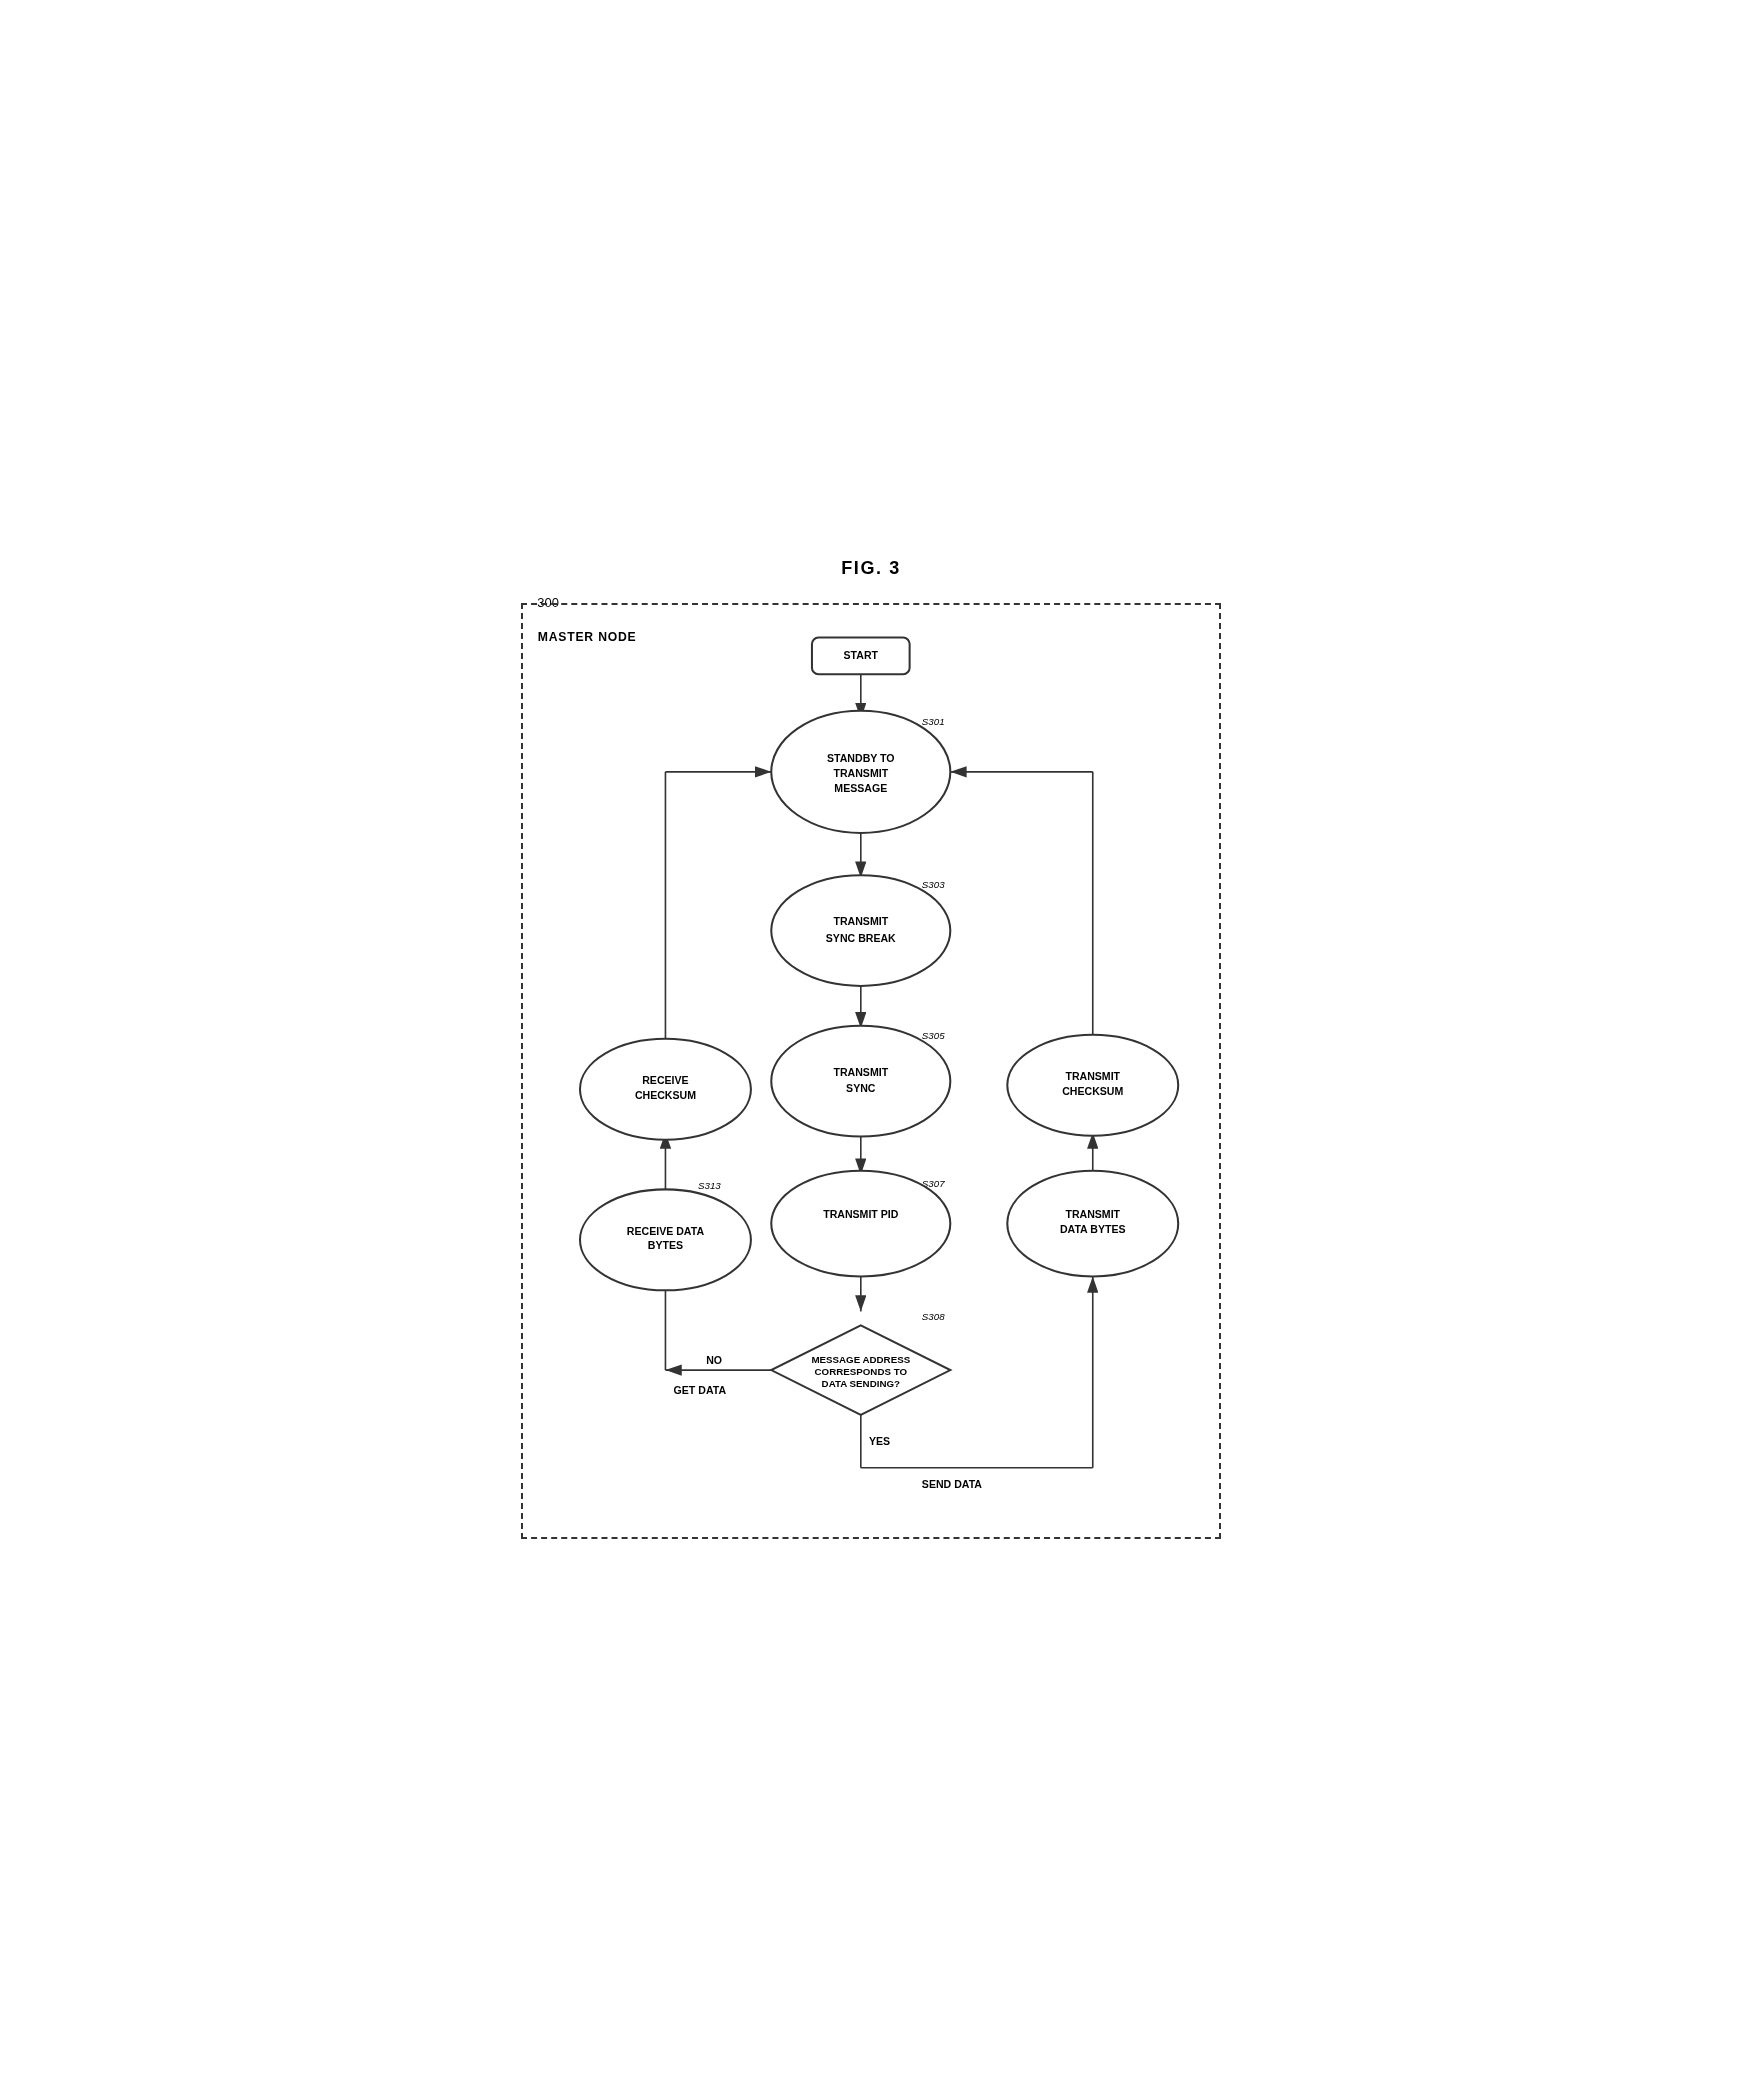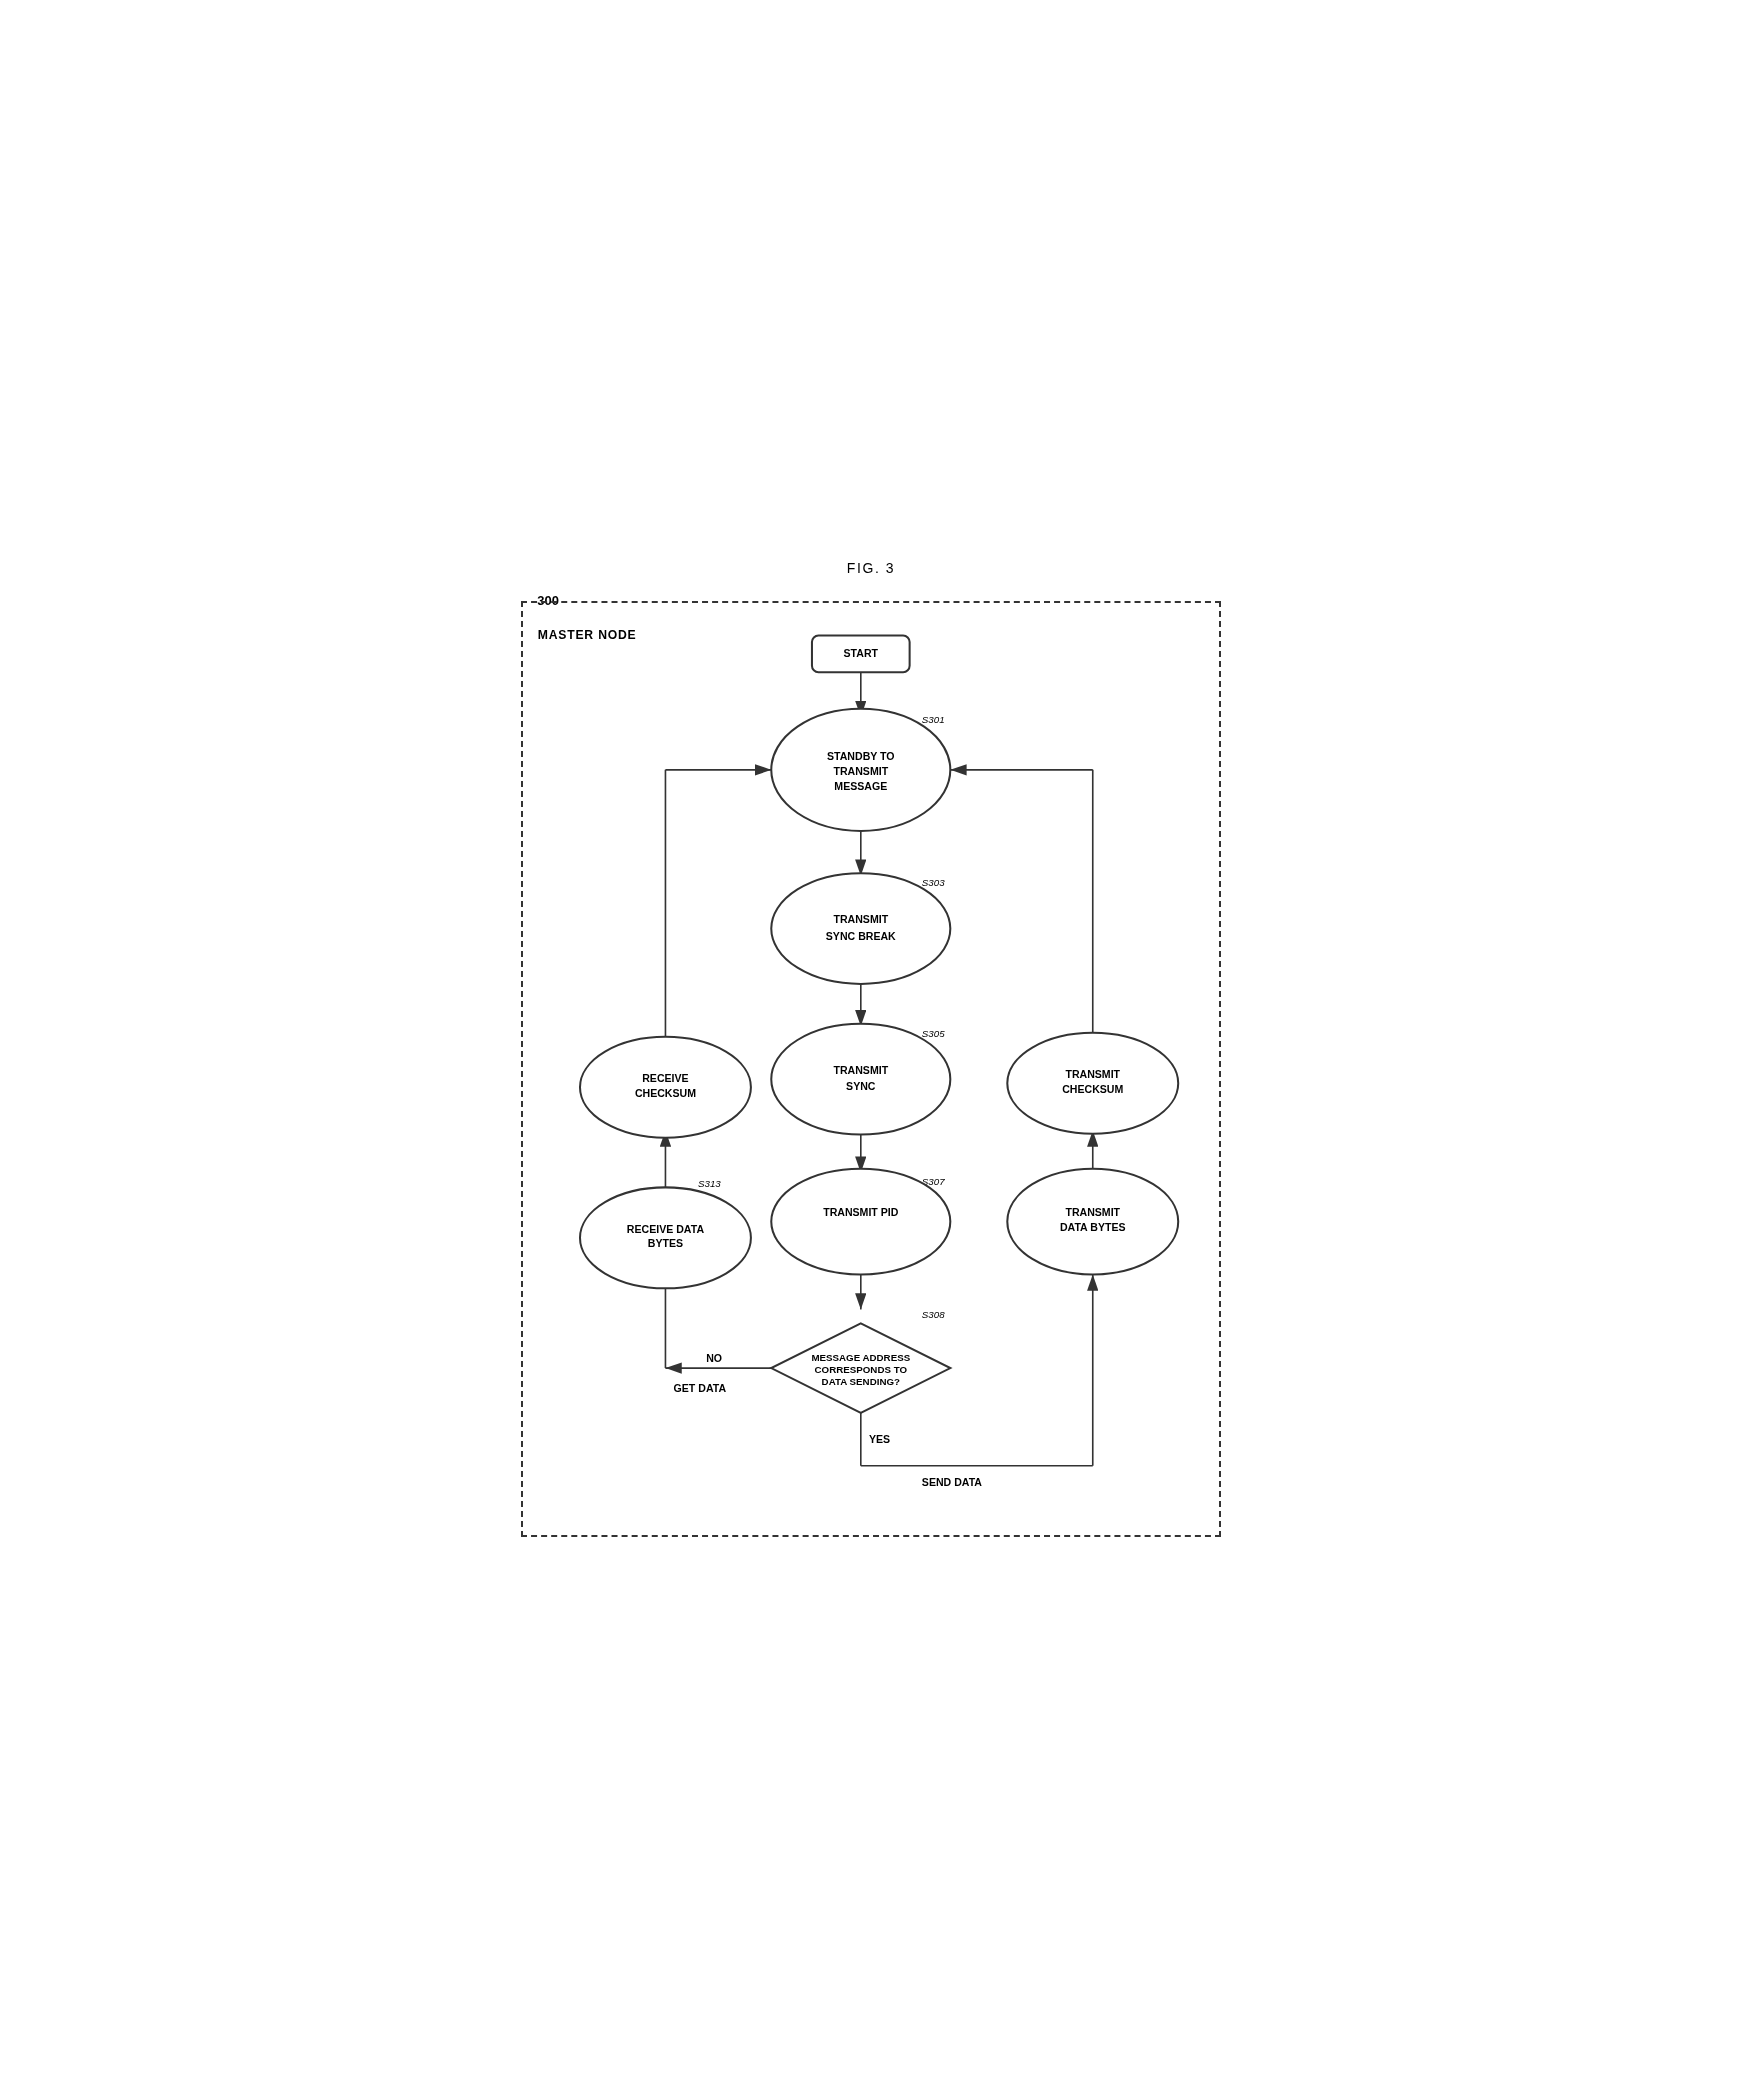--- a/index.html
+++ b/index.html
@@ -11,36 +11,36 @@
       align-items: center;
       min-height: 100vh;
       padding: 33px;
     }
     .page-container {
       width: 733px;
       background: #fff;
     }
     .fig-title {
       text-align: center;
-      font-size: 14px;
-      font-weight: normal;
+      font-size: 18px;
+      font-weight: bold;
       margin-bottom: 24.4px;
       letter-spacing: 1.6px;
     }
     .diagram-wrapper {
       position: relative;
       width: 700px;
       margin: 0 auto;
     }
     .ref-label {
       position: absolute;
       top: -8.1px;
       left: 16.3px;
       font-size: 13px;
-      font-weight: bold;
+      font-weight: normal;
     }
     .master-node-box {
       border: 2.4px dashed #333;
       position: relative;
       width: 700px;
       height: 936px;
       padding: 16.3px;
     }
     .master-node-label {
       position: absolute;

